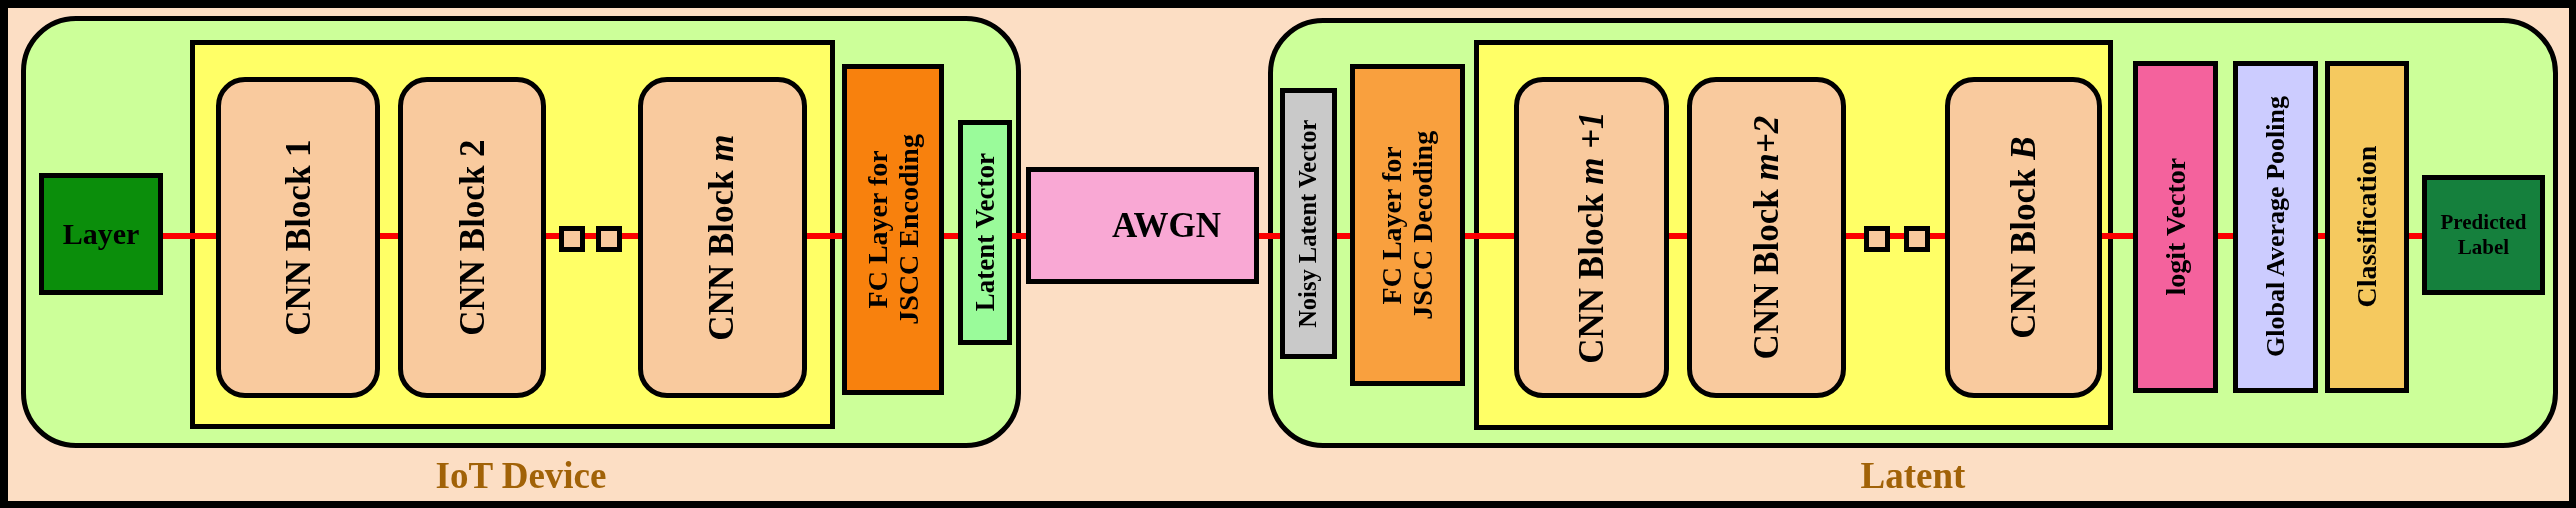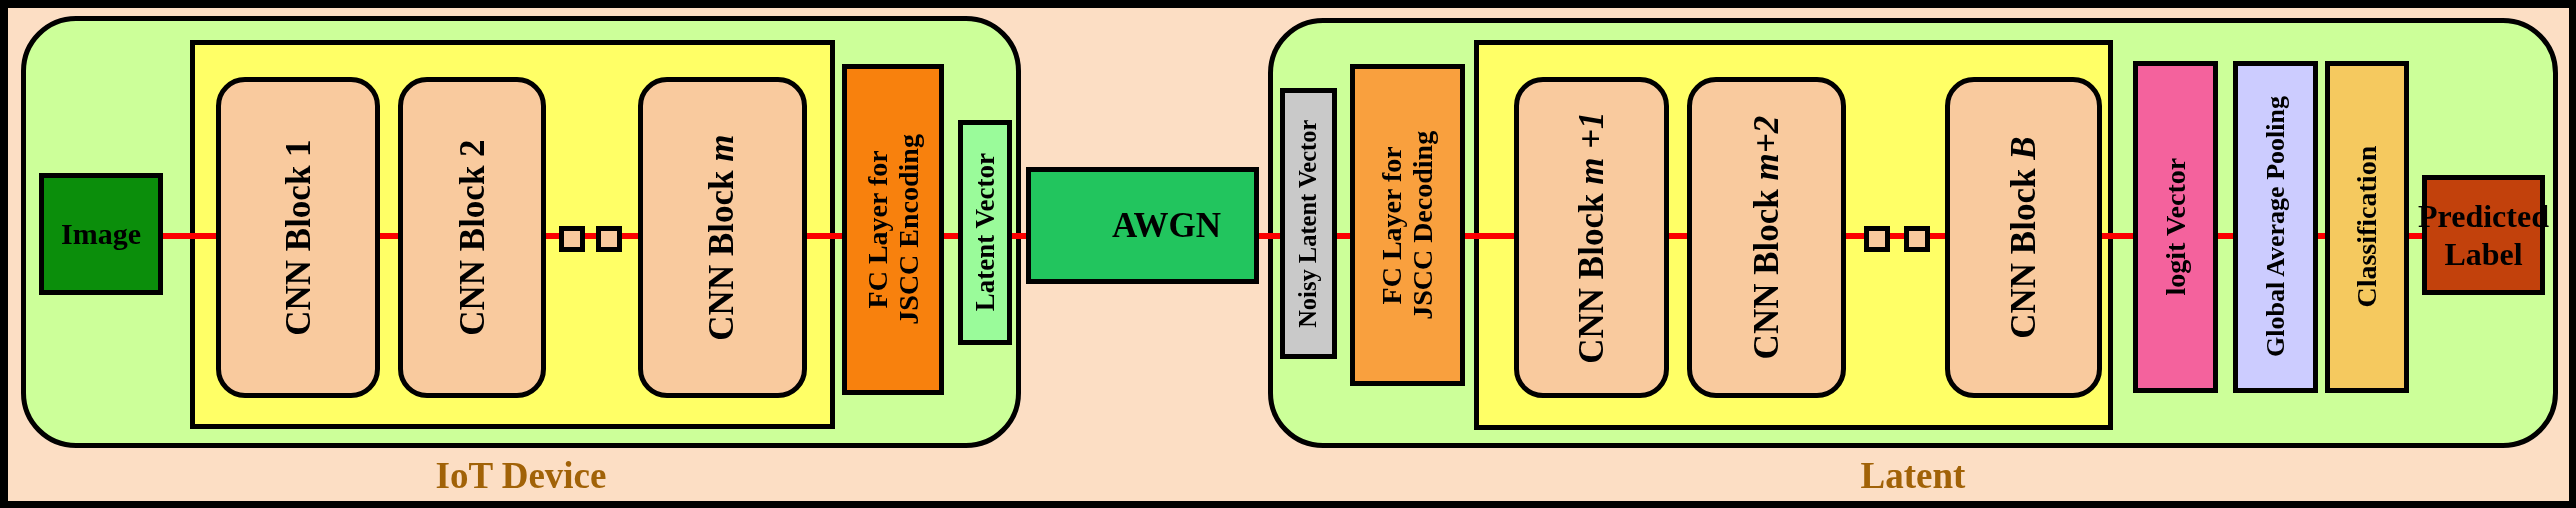--- a/index.html
+++ b/index.html
@@ -45,27 +45,27 @@
   }
   .rot{transform:rotate(-90deg);white-space:nowrap;text-align:center;line-height:1.12;}
   .it{font-style:italic;}
   .cnn{
     background:#F9CA9E;border-radius:29px;
     top:77px;height:321px;font-size:35px;
   }
   .imgbox{left:39px;top:173px;width:124px;height:122px;background:#0B8E0B;font-size:30px;}
   .fcenc{left:842px;top:64px;width:102px;height:331px;background:#F8810D;font-size:28px;}
   .latent{left:958px;top:120px;width:54px;height:225px;background:#9AFB9A;border-width:5.2px;font-size:27px;}
-  .awgn{left:1026px;top:167px;width:233px;height:117px;background:#22c55e;font-size:35px;line-height:1.25;padding-left:48px;}
+  .awgn{left:1026px;top:167px;width:233px;height:117px;background:#f9a8d4;font-size:35px;line-height:1.25;padding-left:48px;}
   .noisy{left:1280px;top:88px;width:57px;height:271px;background:#C9C9C9;font-size:24.5px;}
   .fcdec{left:1350px;top:64px;width:115px;height:322px;background:#F9A03E;font-size:28px;}
   .logit{left:2133px;top:61px;width:85px;height:332px;background:#F4629D;font-size:28px;}
   .gap{left:2233px;top:61px;width:85px;height:332px;background:#CCCCFF;font-size:26px;}
   .clsf{left:2325px;top:61px;width:84px;height:332px;background:#F5C95F;font-size:28px;}
-  .pred{left:2422px;top:175px;width:123px;height:120px;background:#c2410c;font-size:32px;line-height:1.2;justify-content:center;}
+  .pred{left:2422px;top:175px;width:123px;height:120px;background:#15803d;font-size:21px;line-height:1.2;justify-content:center;}
   .section-label{
     position:absolute;top:452px;height:46px;
     display:flex;align-items:center;justify-content:center;
     font-weight:bold;font-size:37px;color:#a16207;z-index:2;
   }
   .lbl-iot{left:21px;width:1000px;}
   .lbl-server{left:1268px;width:1290px;}
 </style>
 </head>
 <body>
@@ -82,21 +82,21 @@
   <div class="panel panel-right"></div>
 
   <div class="redline"></div>
 
   <div class="sq" style="left:559px;"></div>
   <div class="sq" style="left:596px;"></div>
   <div class="sq" style="left:1864px;"></div>
   <div class="sq" style="left:1904px;"></div>
 
   <div class="box imgbox">
-    <span>Image</span>
+    <span>Layer</span>
   </div>
 
   <div class="box cnn" style="left:216px;width:164px;">
     <span class="rot"><span>CNN Block </span><span class="it"></span><span>1</span></span>
   </div>
   <div class="box cnn" style="left:398px;width:148px;">
     <span class="rot"><span>CNN Block </span><span class="it"></span><span>2</span></span>
   </div>
   <div class="box cnn" style="left:638px;width:169px;">
     <span class="rot"><span>CNN Block </span><span class="it">m</span><span></span></span>

